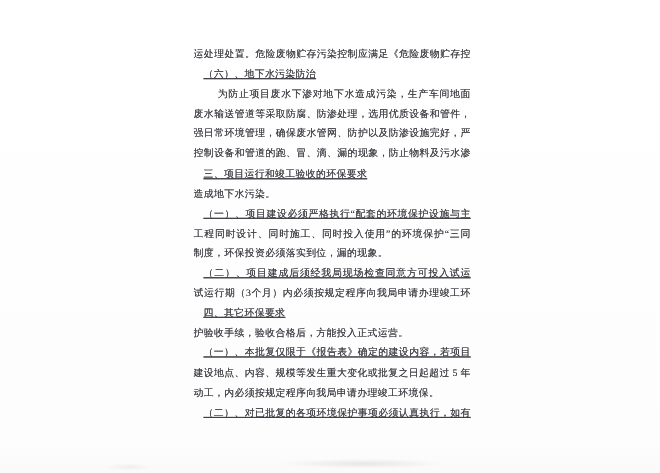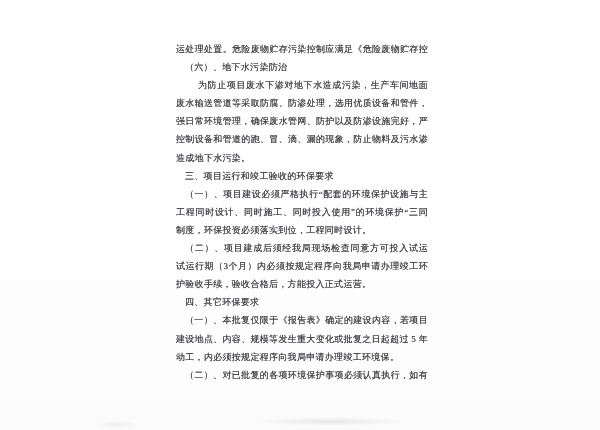--- a/index.html
+++ b/index.html
@@ -31,21 +31,21 @@
     height:18.1px;
     line-height:18.1px;
     overflow:hidden;
   }
   
   .full{
     text-align:justify;
     text-align-last:justify;
   }
   
-  .i1{ padding-left:9px; }
+  .i1{ padding-left:9px;text-decoration:underline; }
   
   .i2{ padding-left:22px; }
 
   .smudge-a{
     position:absolute;
     left:255px; top:417px;
     width:150px; height:9px;
     background:radial-gradient(ellipse at center, rgba(125,125,125,.16), rgba(125,125,125,0) 70%);
   }
   .smudge-b{
@@ -60,29 +60,29 @@
 
 <div class="page">
 
   <div class="text-block">
     <div class="ln full">运处理处置。危险废物贮存污染控制应满足《危险废物贮存控制</div>
     <div class="ln i1">（六）、地下水污染防治</div>
     <div class="ln i2 full">为防止项目废水下渗对地下水造成污染，生产车间地面以及</div>
     <div class="ln full">废水输送管道等采取防腐、防渗处理，选用优质设备和管件，加</div>
     <div class="ln full">强日常环境管理，确保废水管网、防护以及防渗设施完好，严格</div>
     <div class="ln full">控制设备和管道的跑、冒、滴、漏的现象，防止物料及污水渗漏</div>
+    <div class="ln i1">三、项目运行和竣工验收的环保要求</div>
     <div class="ln">造成地下水污染。</div>
-    <div class="ln i1">三、项目运行和竣工验收的环保要求</div>
     <div class="ln i1 full">（一）、项目建设必须严格执行“配套的环境保护设施与主体</div>
     <div class="ln full">工程同时设计、同时施工、同时投入使用”的环境保护“三同时”</div>
-    <div class="ln">制度，环保投资必须落实到位，工程同时设计。</div>
+    <div class="ln">制度，环保投资必须落实到位，漏的现象。</div>
     <div class="ln i1 full">（二）、项目建成后须经我局现场检查同意方可投入试运行，</div>
     <div class="ln full">试运行期（3个月）内必须按规定程序向我局申请办理竣工环境保</div>
+    <div class="ln i1">四、其它环保要求</div>
     <div class="ln">护验收手续，验收合格后，方能投入正式运营。</div>
-    <div class="ln i1">四、其它环保要求</div>
     <div class="ln i1 full">（一）、本批复仅限于《报告表》确定的建设内容，若项目的</div>
     <div class="ln full">建设地点、内容、规模等发生重大变化或批复之日起超过 5 年方</div>
     <div class="ln">动工，内必须按规定程序向我局申请办理竣工环境保。</div>
     <div class="ln i1 full">（二）、对已批复的各项环境保护事项必须认真执行，如有违</div>
   </div>
 
   <div class="smudge-a"></div>
   <div class="smudge-b"></div>
 
 </div>

